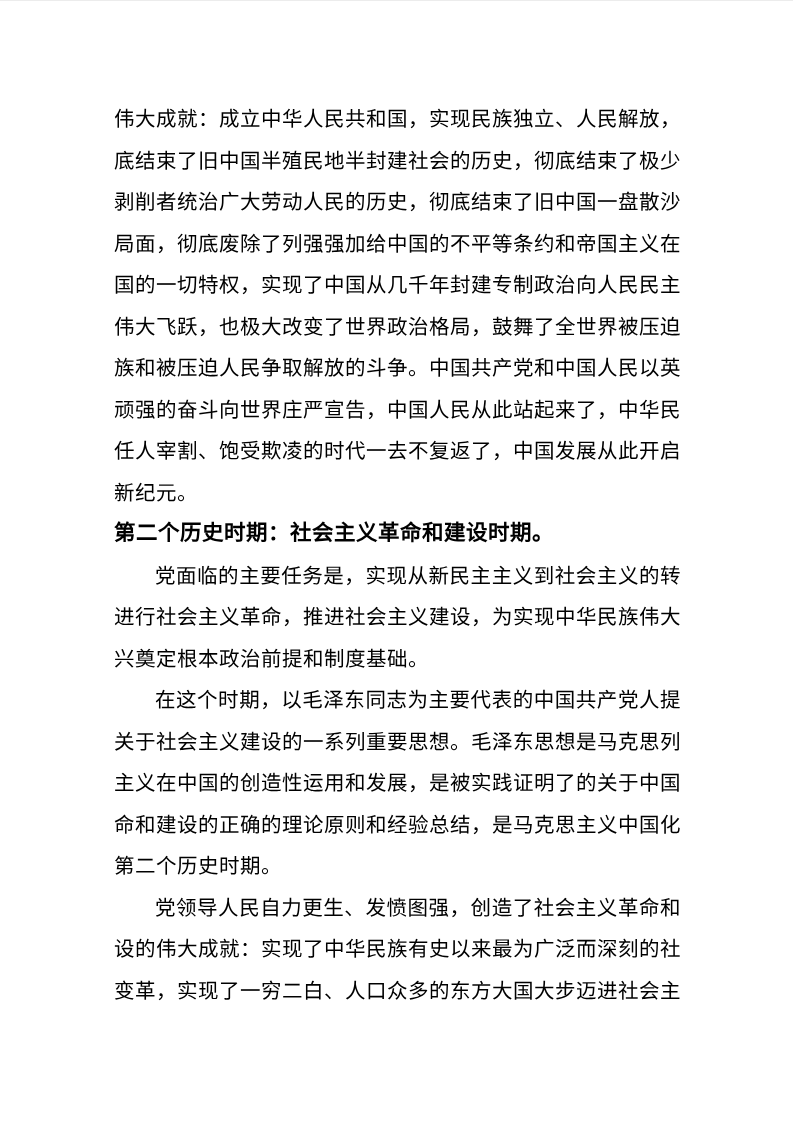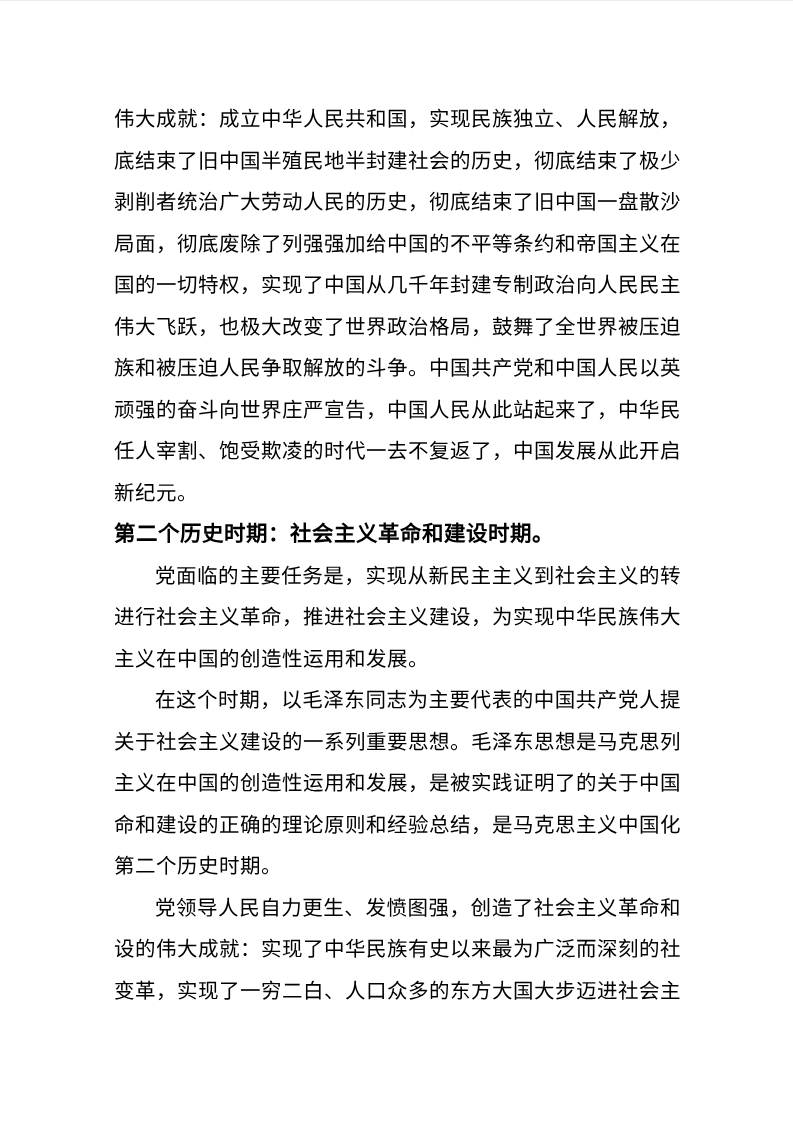--- a/index.html
+++ b/index.html
@@ -36,21 +36,21 @@
   }
   .line.full {
     text-align: justify;
     text-align-last: justify;
     -moz-text-align-last: justify;
   }
   .line.indent {
     text-indent: 2em;
   }
   .block.heading .line {
-    font-family: Liberation Serif, serif;
+    font-family: Liberation Mono, monospace;
     font-weight: 700;
     font-size: 21.5px;
   }
 </style>
 </head>
 <body>
 
 <div class="page" style="background: rgb(255, 255, 255); border-top-color: rgb(236, 236, 236); color: rgb(0, 0, 0);">
   <div class="text-area" id="text-area">
       <div class="block paragraph">
@@ -64,21 +64,21 @@
         <div class="line full">顽强的奋斗向世界庄严宣告，中国人民从此站起来了，中华民族</div>
         <div class="line full">任人宰割、饱受欺凌的时代一去不复返了，中国发展从此开启了</div>
         <div class="line">新纪元。</div>
       </div>
       <div class="block heading">
         <div class="line">第二个历史时期：社会主义革命和建设时期。</div>
       </div>
       <div class="block paragraph">
         <div class="line full indent">党面临的主要任务是，实现从新民主主义到社会主义的转变，</div>
         <div class="line full">进行社会主义革命，推进社会主义建设，为实现中华民族伟大复</div>
-        <div class="line">主义在中国的创造性运用和发展。</div>
+        <div class="line">兴奠定根本政治前提和制度基础。</div>
       </div>
       <div class="block paragraph">
         <div class="line full indent">在这个时期，以毛泽东同志为主要代表的中国共产党人提出</div>
         <div class="line full">关于社会主义建设的一系列重要思想。毛泽东思想是马克思列宁</div>
         <div class="line full">主义在中国的创造性运用和发展，是被实践证明了的关于中国革</div>
         <div class="line full">命和建设的正确的理论原则和经验总结，是马克思主义中国化的</div>
         <div class="line">第二个历史时期。</div>
       </div>
       <div class="block paragraph">
         <div class="line full indent">党领导人民自力更生、发愤图强，创造了社会主义革命和建</div>

